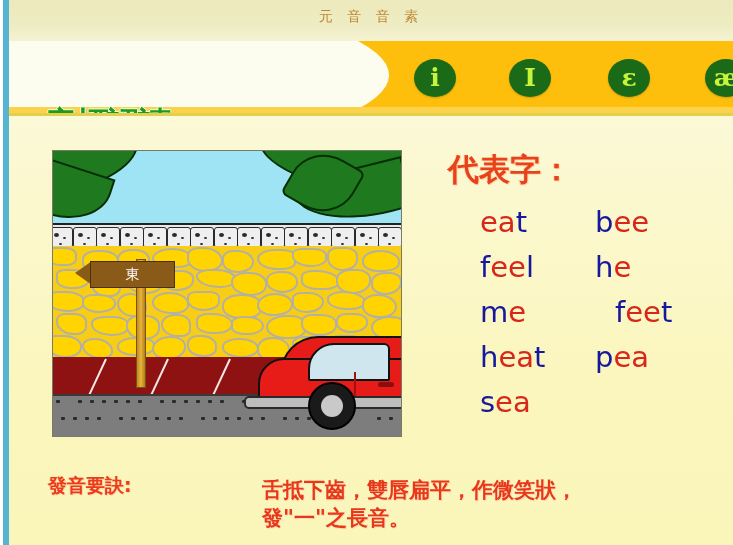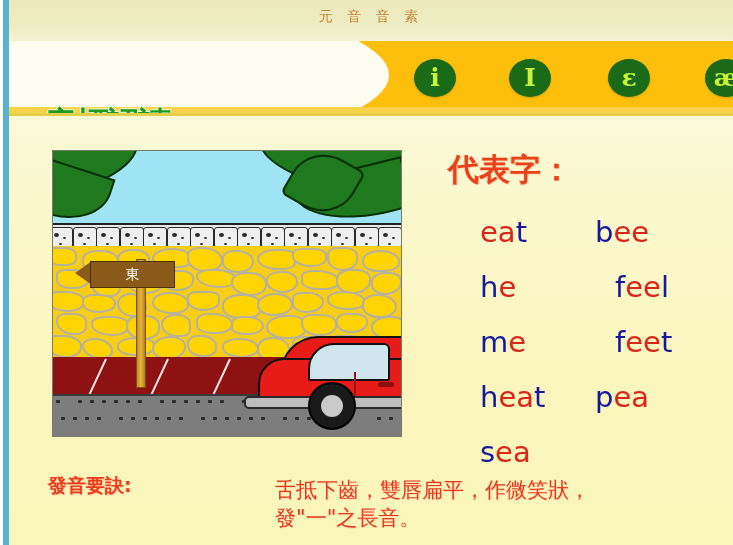--- a/index.html
+++ b/index.html
@@ -330,21 +330,20 @@
   }
   .word-grid {
     position: absolute;
     left: 480px; top: 205px;
     width: 250px;
   }
   .word-row {
     height: 45px;
     display: flex;
     align-items: flex-start;
-    margin-top: 10px;
   }
   .word {
     font-family: "DejaVu Sans", "Liberation Sans", sans-serif;
     font-size: 29px;
     font-weight: normal;
     white-space: nowrap;
     letter-spacing: 0px;
   }
   .word.col-a { width: 115px; }
   .word.col-b { width: 135px; }
@@ -357,25 +356,25 @@
     left: 48px; top: 473px;
     font-family: "DejaVu Sans", "Liberation Sans", sans-serif;
     font-size: 19px;
     font-weight: bold;
     color: #ea3c18;
     white-space: nowrap;
     text-shadow: 1px 1px 0 #ffd9b0, -1px 0 0 #ffd9b0;
   }
   .tip-body {
     position: absolute;
-    left: 275px; top: 476px;
+    left: 262px; top: 476px;
     width: 450px;
     font-family: "DejaVu Sans", "Liberation Sans", sans-serif;
     font-size: 21px;
-    font-weight: normal;
+    font-weight: bold;
     line-height: 28px;
     color: #e8381a;
     text-shadow: 1px 1px 0 #ffdcb6;
   }
 </style>
 </head>
 <body>
 
 <div id="slide">
 
@@ -557,22 +556,22 @@
     </div>
   </div>
 
   <div class="words-title">代表字：</div>
   <div class="word-grid" id="word-host">
       <div class="word-row">
         <div class="word col-a"><span class="c-red">ea</span><span class="c-blue">t</span></div>
         <div class="word col-b"><span class="c-blue">b</span><span class="c-red">ee</span></div>
       </div>
       <div class="word-row">
+        <div class="word col-a"><span class="c-blue">f</span><span class="c-red">ee</span><span class="c-blue">l</span></div>
         <div class="word col-b"><span class="c-blue">h</span><span class="c-red">e</span></div>
-        <div class="word col-a"><span class="c-blue">f</span><span class="c-red">ee</span><span class="c-blue">l</span></div>
       </div>
       <div class="word-row">
         <div class="word col-b"><span class="c-blue">m</span><span class="c-red">e</span></div>
         <div class="word col-a"><span class="c-blue">f</span><span class="c-red">ee</span><span class="c-blue">t</span></div>
       </div>
       <div class="word-row">
         <div class="word col-a"><span class="c-blue">h</span><span class="c-red">ea</span><span class="c-blue">t</span></div>
         <div class="word col-b"><span class="c-blue">p</span><span class="c-red">ea</span></div>
       </div>
       <div class="word-row">

